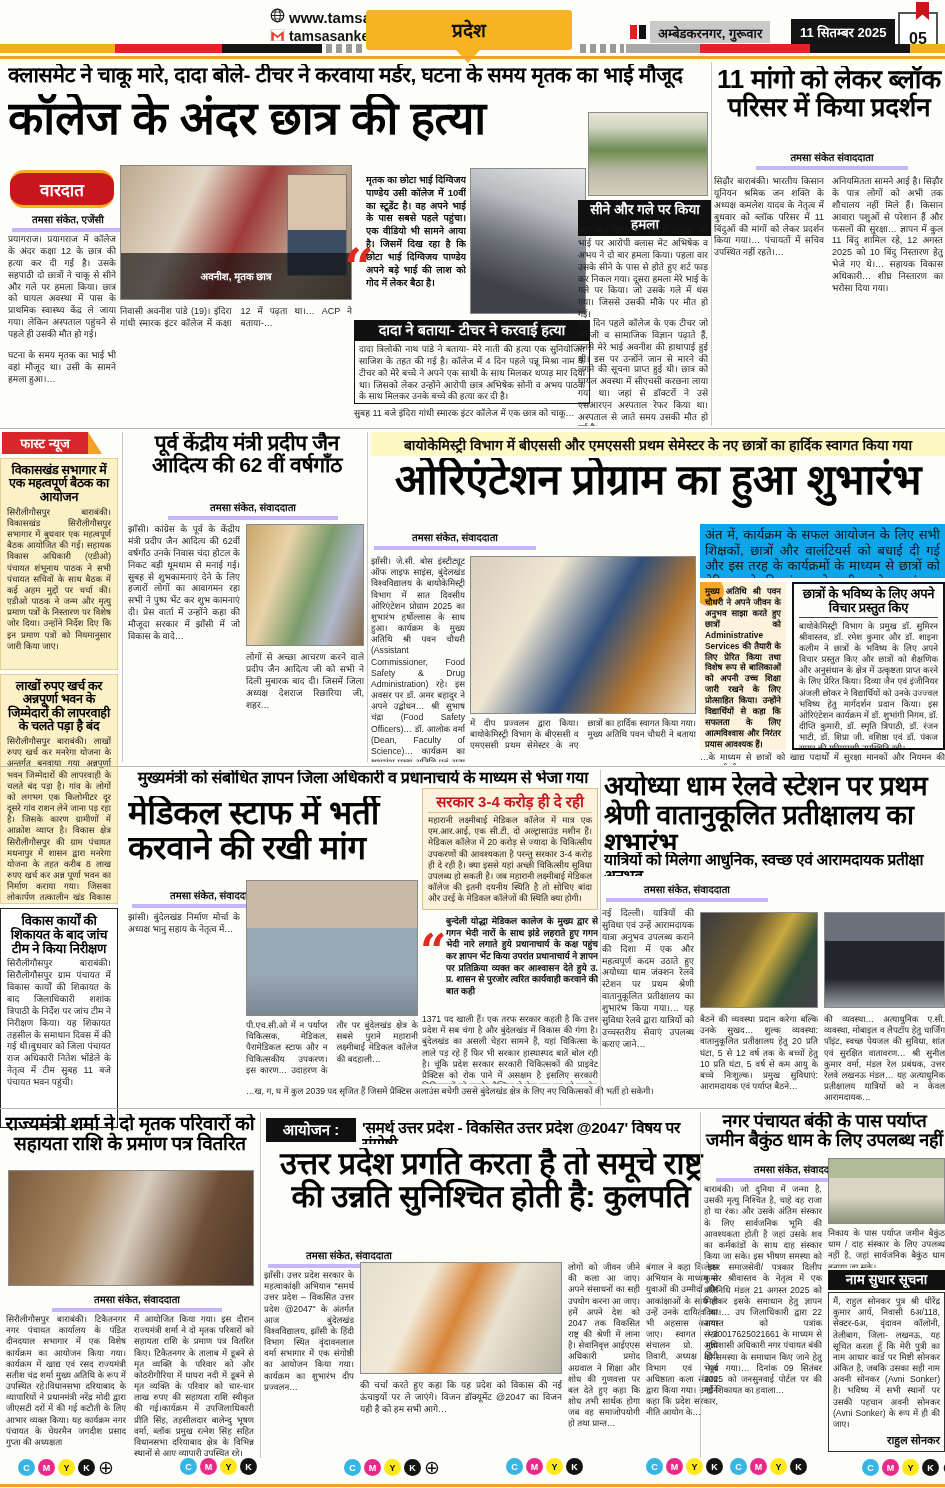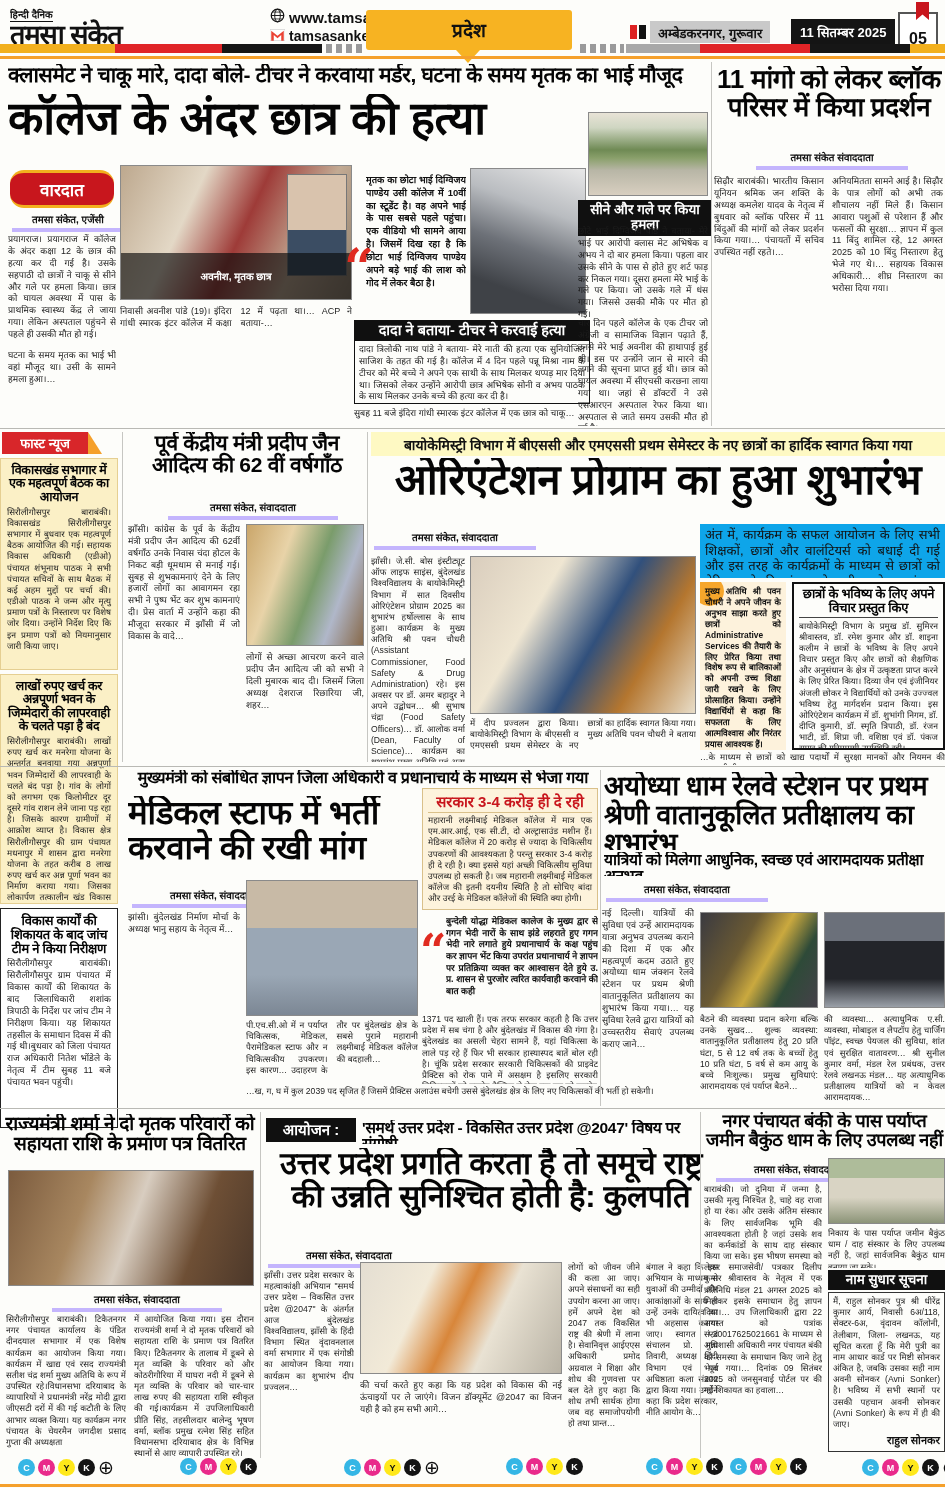--- a/index.html
+++ b/index.html
@@ -20,24 +20,20 @@
        font-size:9px;font-weight:700;margin-right:3px;}
   .strip{position:absolute;top:44px;height:9px;}
   .sq{background-image:repeating-linear-gradient(90deg,#9a9a9a 0 6px,transparent 6px 10px);}
   .quoteMark{position:absolute;font-family:"DejaVu Serif",serif;color:#e02b20;font-weight:700;line-height:1;}
 </style>
 </head>
 <body>
 
 <div class="page">
 
-  <div class="c" style="left:10px;top:4px;width:255px;height:42px">
-    <div style="font-size:10px;font-weight:700;border-bottom:1px solid #111;display:inline-block">हिन्दी दैनिक</div>
-    <div style="font-size:27px;font-weight:700;letter-spacing:-1px;line-height:1">तमसा संकेत</div>
-  </div>
   <div class="c" style="left:270px;top:7px;width:300px;height:20px;display:flex;align-items:center;gap:4px">
     <span><svg width="15" height="15" viewBox="0 0 24 24">
           <circle cx="12" cy="12" r="10" fill="none" stroke="#111" stroke-width="2"></circle>
           <ellipse cx="12" cy="12" rx="4.5" ry="10" fill="none" stroke="#111" stroke-width="1.5"></ellipse>
           <line x1="2" y1="12" x2="22" y2="12" stroke="#111" stroke-width="1.5"></line>
           <line x1="4" y1="6.5" x2="20" y2="6.5" stroke="#111" stroke-width="1.2"></line>
           <line x1="4" y1="17.5" x2="20" y2="17.5" stroke="#111" stroke-width="1.2"></line>
         </svg></span>
     <span style="font-size:15px;font-weight:700">www.tamsasanket.com</span>
   </div>

